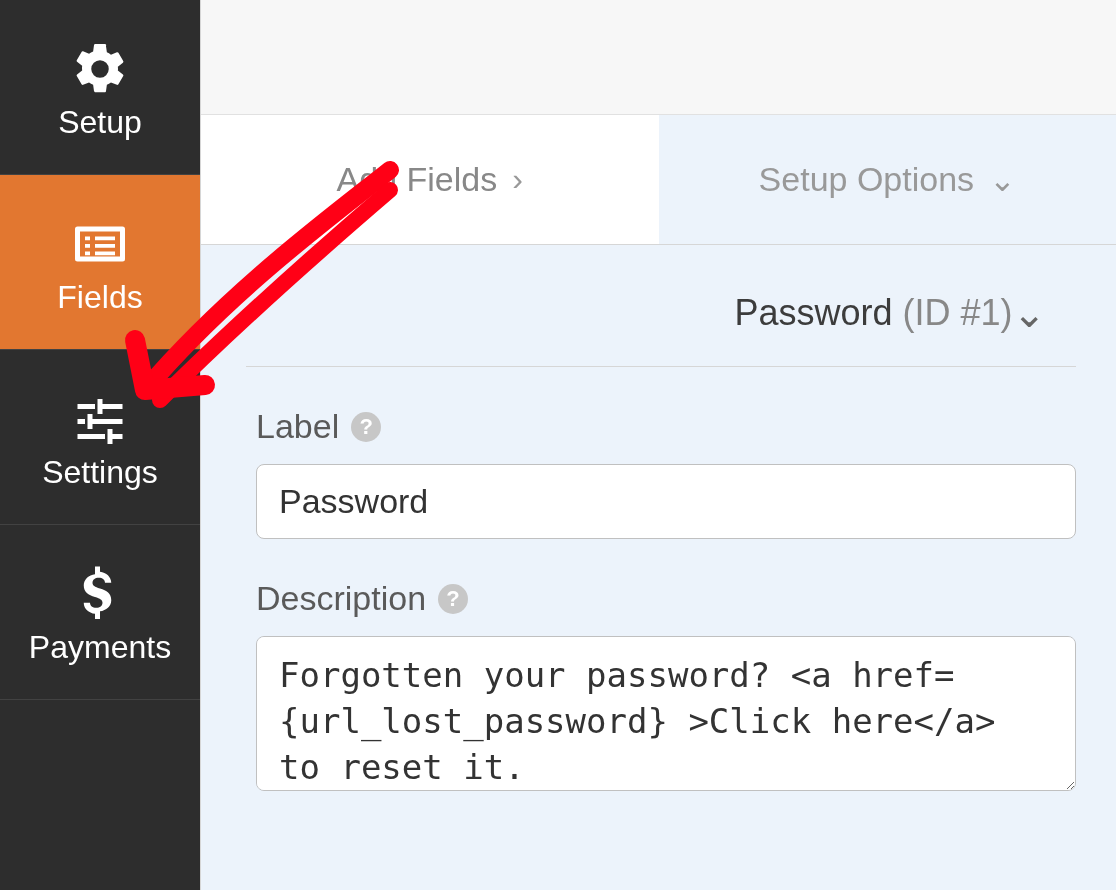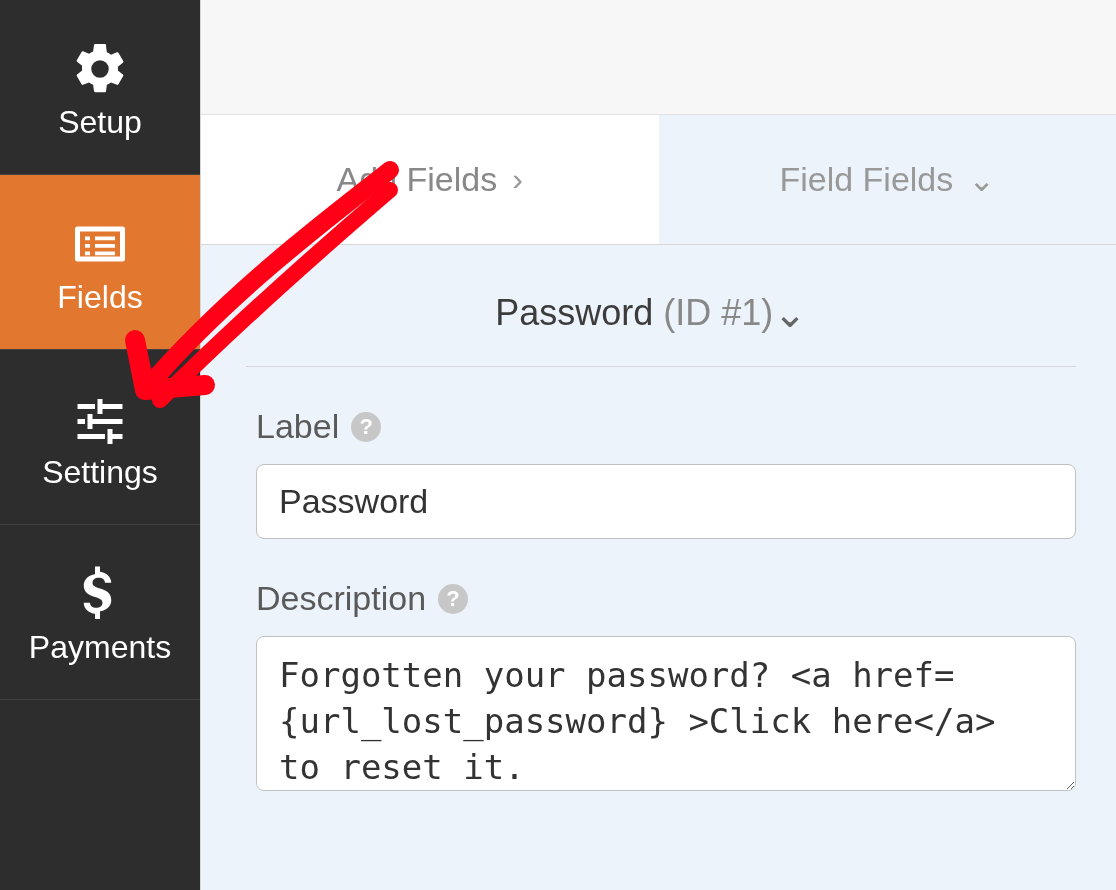--- a/index.html
+++ b/index.html
@@ -63,21 +63,21 @@
   .tab.active { background: #fff; color: #888; }
   .chevron { font-size: 32px; color: #999; }
 
   .content {
     padding: 0 5px 0 45px;
     flex: 1;
   }
 
   .field-head {
     display: flex;
-    justify-content: center;
+    justify-content: flex-end;
     align-items: center;
     padding: 45px 30px 30px 10px;
     border-bottom: 1px solid #d6d6d6;
     margin-right: 35px;
   }
   .field-head .title { font-size: 36px; color: #3c3c3c; font-weight: 400; }
   .field-head .title .muted { color: #888; }
   .field-head .chev { font-size: 40px; color: #666; }
 
   .form-row { margin-top: 40px; padding: 0 35px 0 10px; }
@@ -173,21 +173,21 @@
 <section class="panel">
 
   <div class="panel-topgap"></div>
 
   <div class="tabs">
     <div class="tab active">
       <span>Add Fields</span>
       <span class="chevron">›</span>
     </div>
     <div class="tab">
-      <span>Field Fields</span>
+      <span>Setup Options</span>
       <span class="chevron">⌄</span>
     </div>
   </div>
 
   <div class="content">
 
     <div class="field-head">
       <span class="title">
         <span>Password</span>
         <span class="muted">(ID #1)</span>

